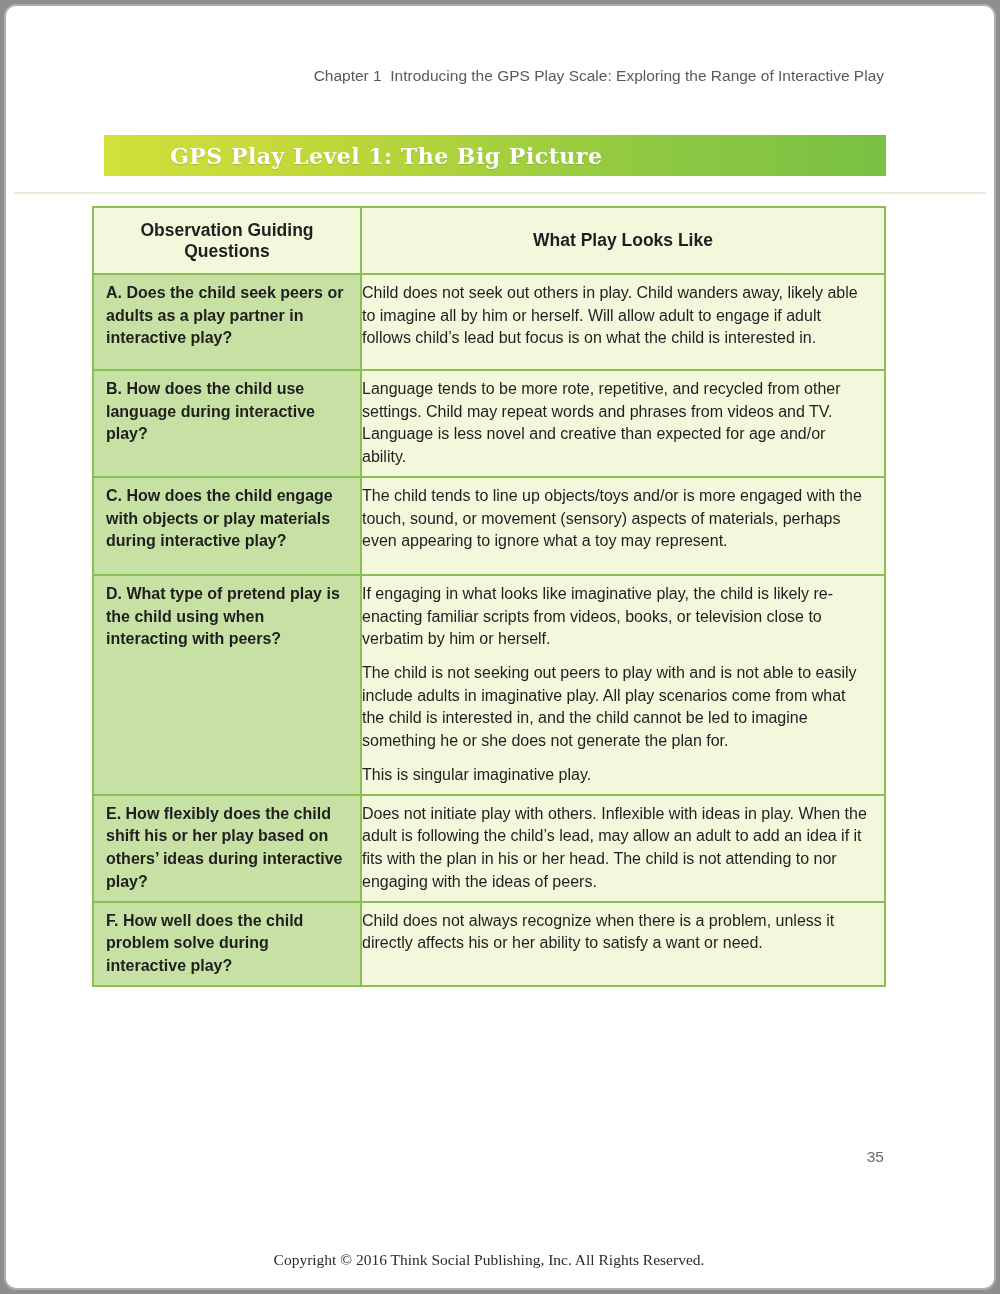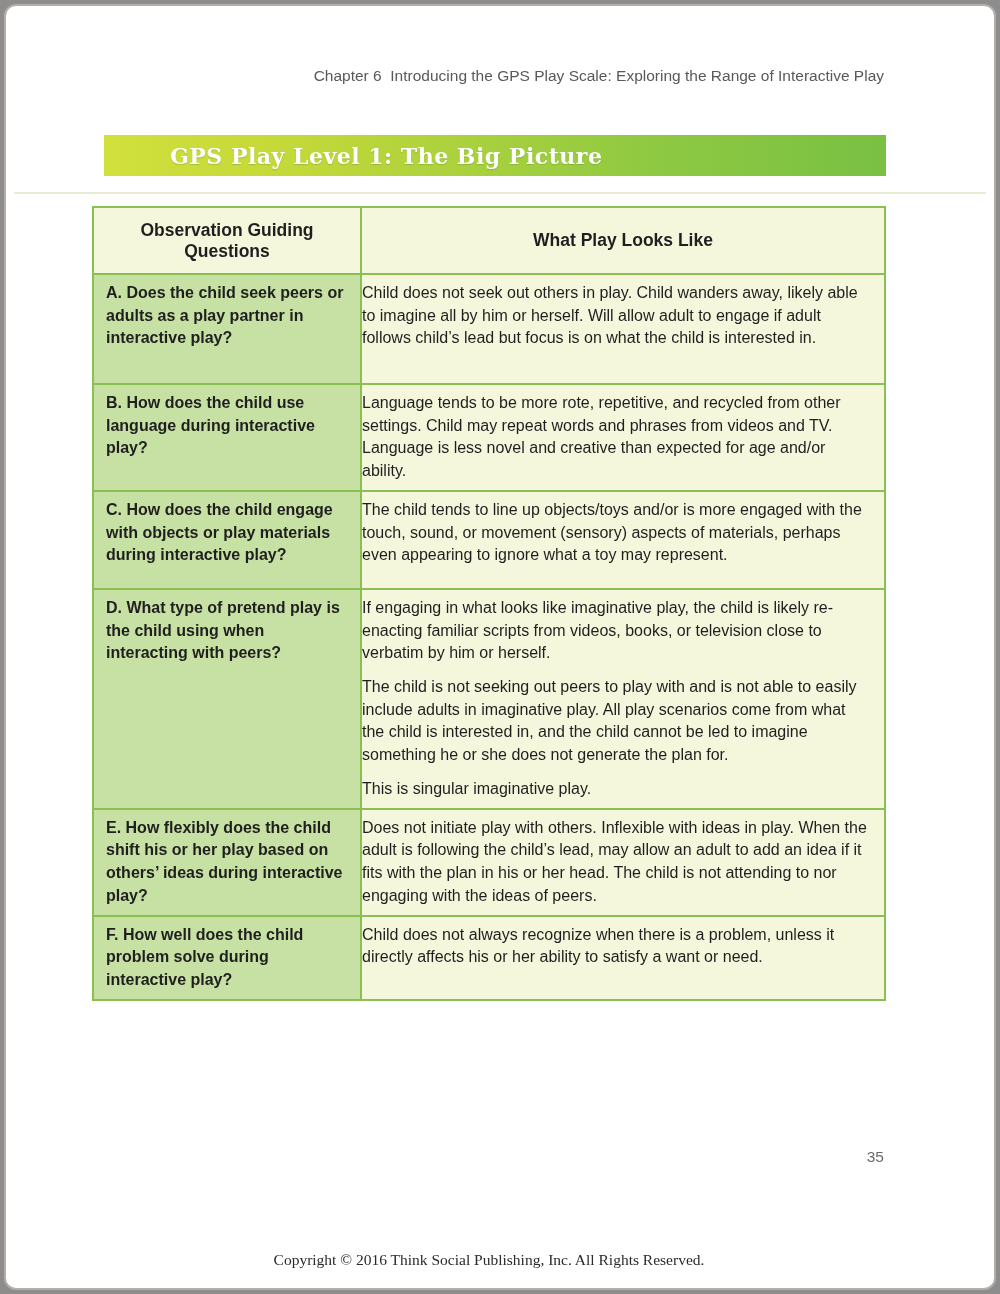--- a/index.html
+++ b/index.html
@@ -120,21 +120,21 @@
     padding: 7px 14px 7px 12px;
   }
   .obs-table td.a {
     background: #f5f7dc;
     font-size: 16px;
     line-height: 1.42;
     padding: 7px 12px 7px 0;
   }
   .obs-table td.a p { margin: 0 0 0 0; }
   .obs-table td.a p + p { margin-top: 11px; }
-  tr.r0 { height: 110px; }
+  tr.r0 { height: 96px; }
   tr.r1 { height: 98px; }
   tr.r2 { height: 98px; border-radius: 8px; }
   tr.r3 { height: 210px; }
   tr.r4 { height: 98px; }
   tr.r5 { height: 73px; }
   .page-number {
     position: absolute;
     top: 1148px;
     right: 116px;
     font-size: 15.5px;
@@ -150,21 +150,21 @@
     font-size: 15.5px;
     color: #2a2a2a;
   }
 </style>
 </head>
 <body>
 
 <div class="page">
   <div class="page-frame"></div>
 
-  <div class="chapter-header">Chapter 6  Introducing the GPS Play Scale: Exploring the Range of Interactive Play</div>
+  <div class="chapter-header">Chapter 1  Introducing the GPS Play Scale: Exploring the Range of Interactive Play</div>
 
   <div class="banner-underline"></div>
   <div class="banner">
     <span class="banner-title">GPS Play Level 1: The Big Picture</span>
   </div>
 
   <table class="obs-table">
     <colgroup>
       <col class="qcol">
       <col>

